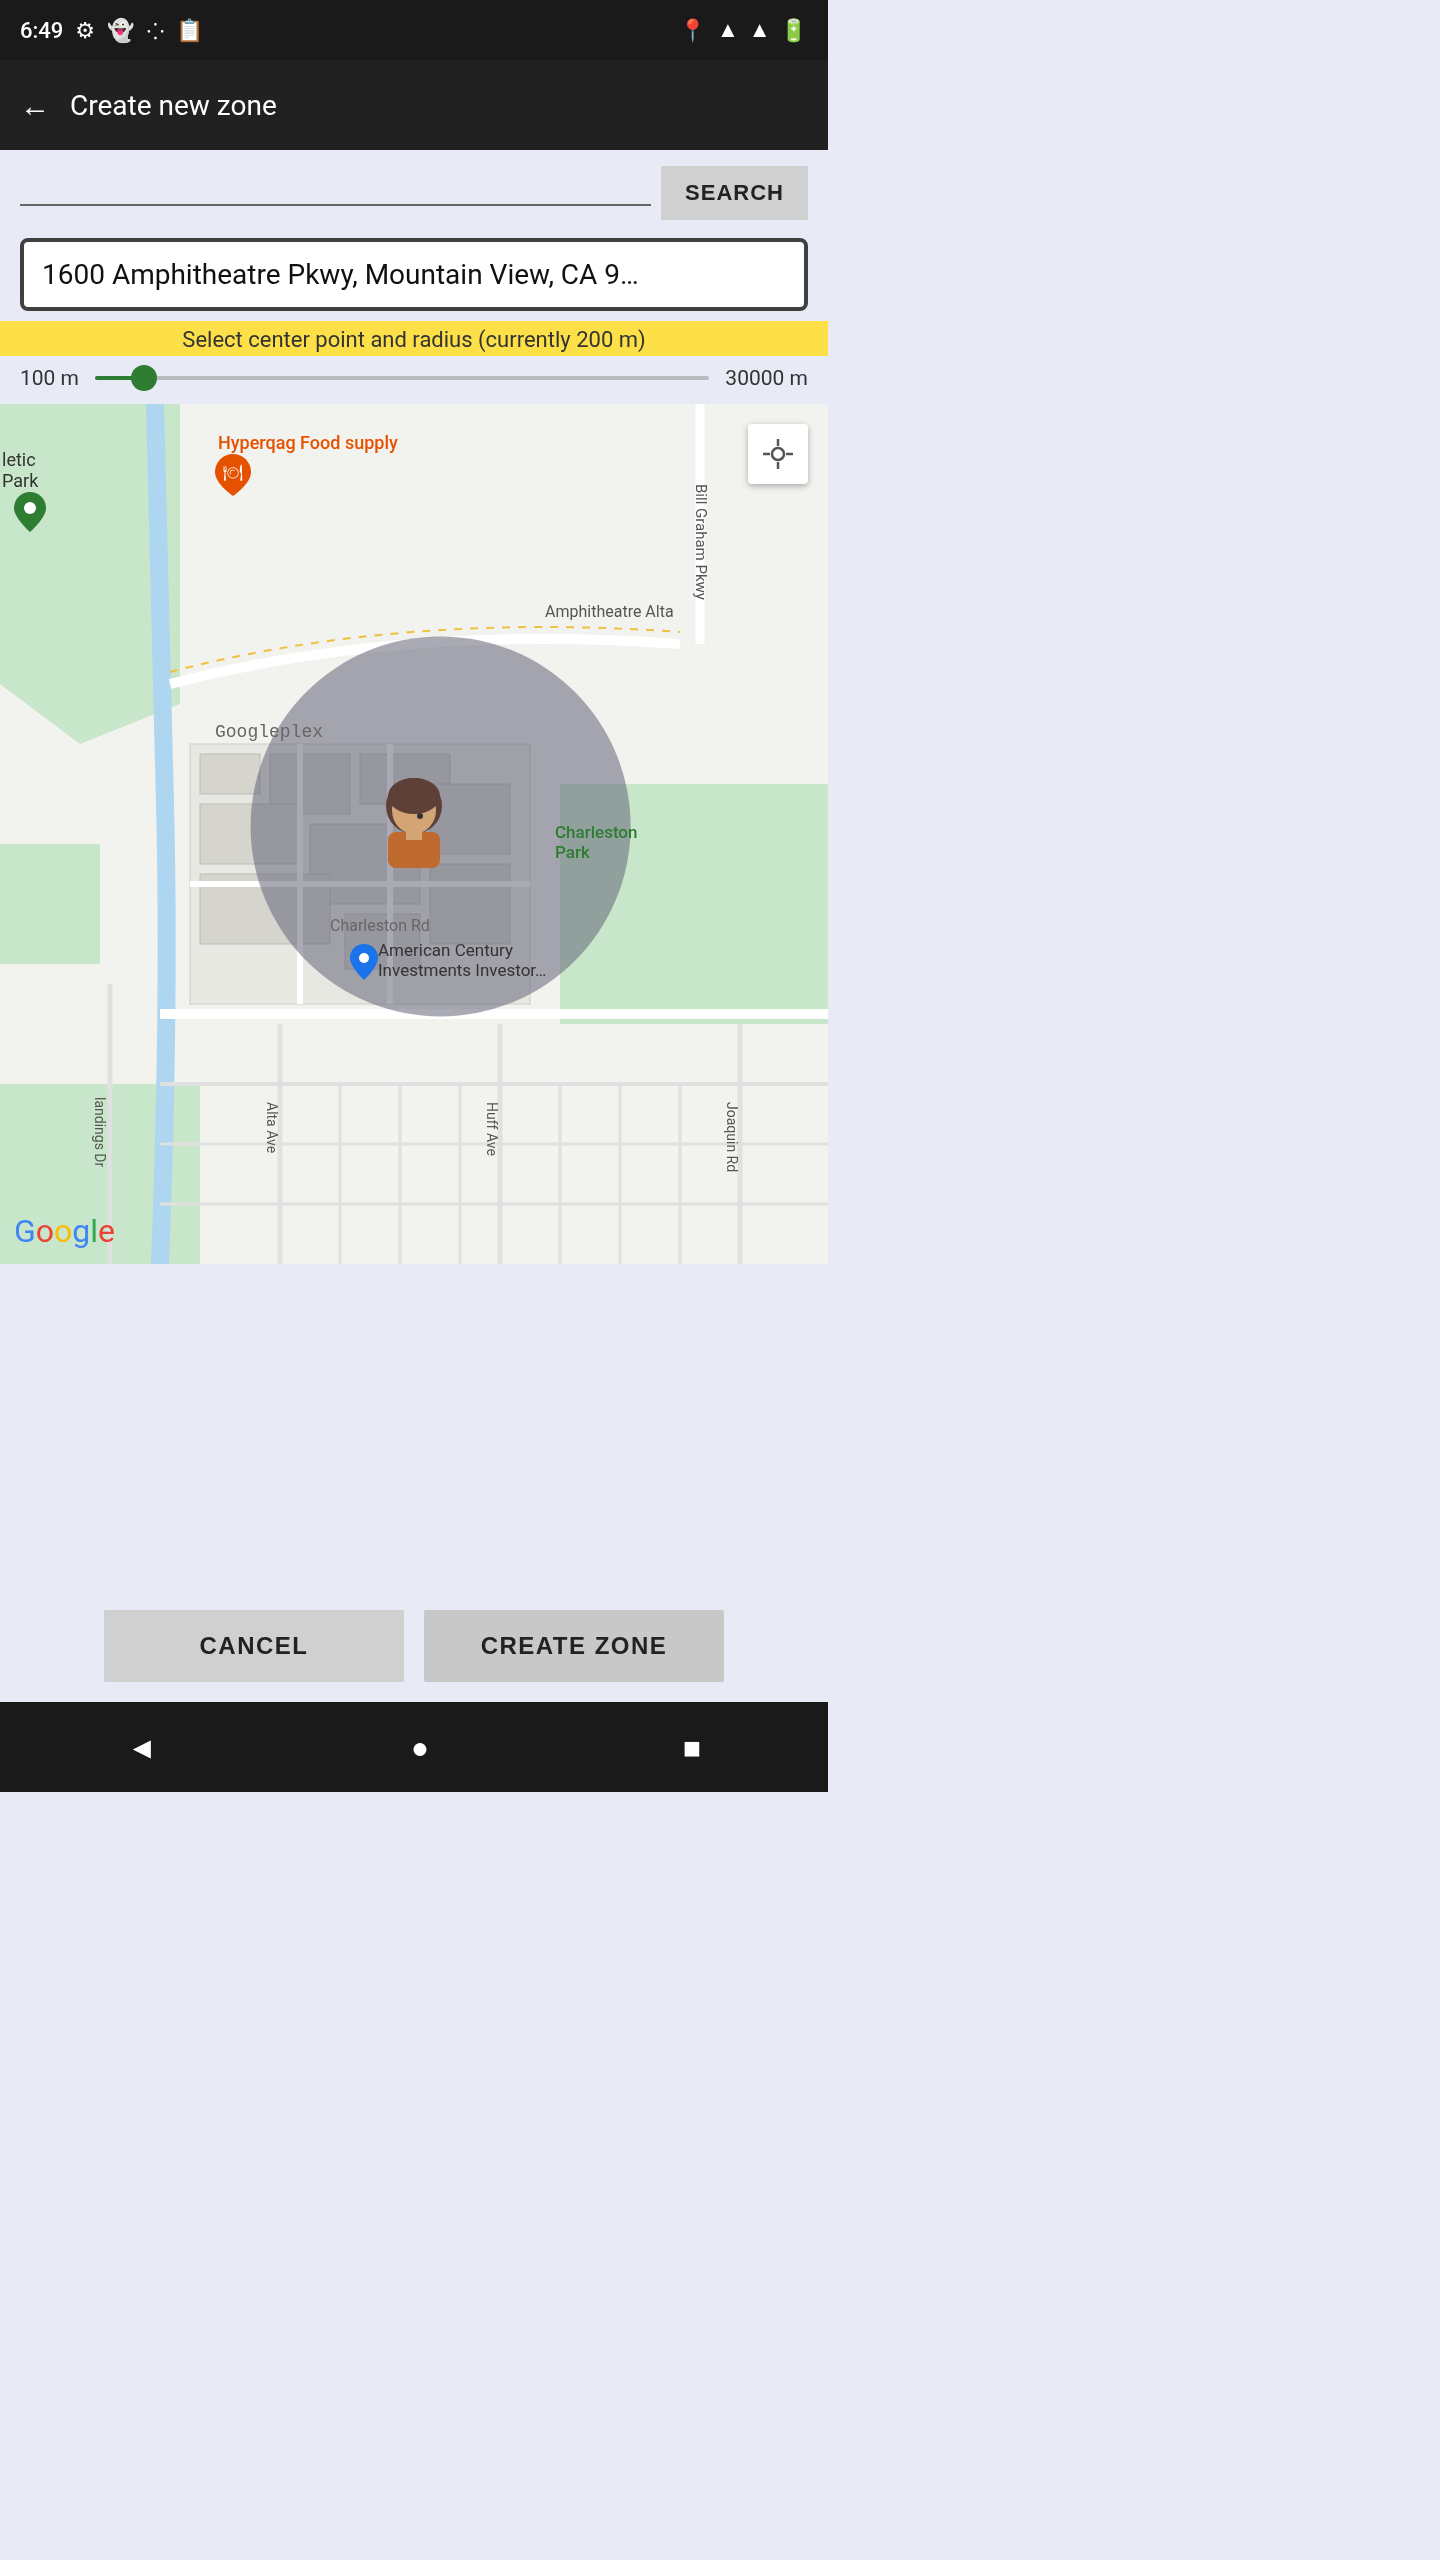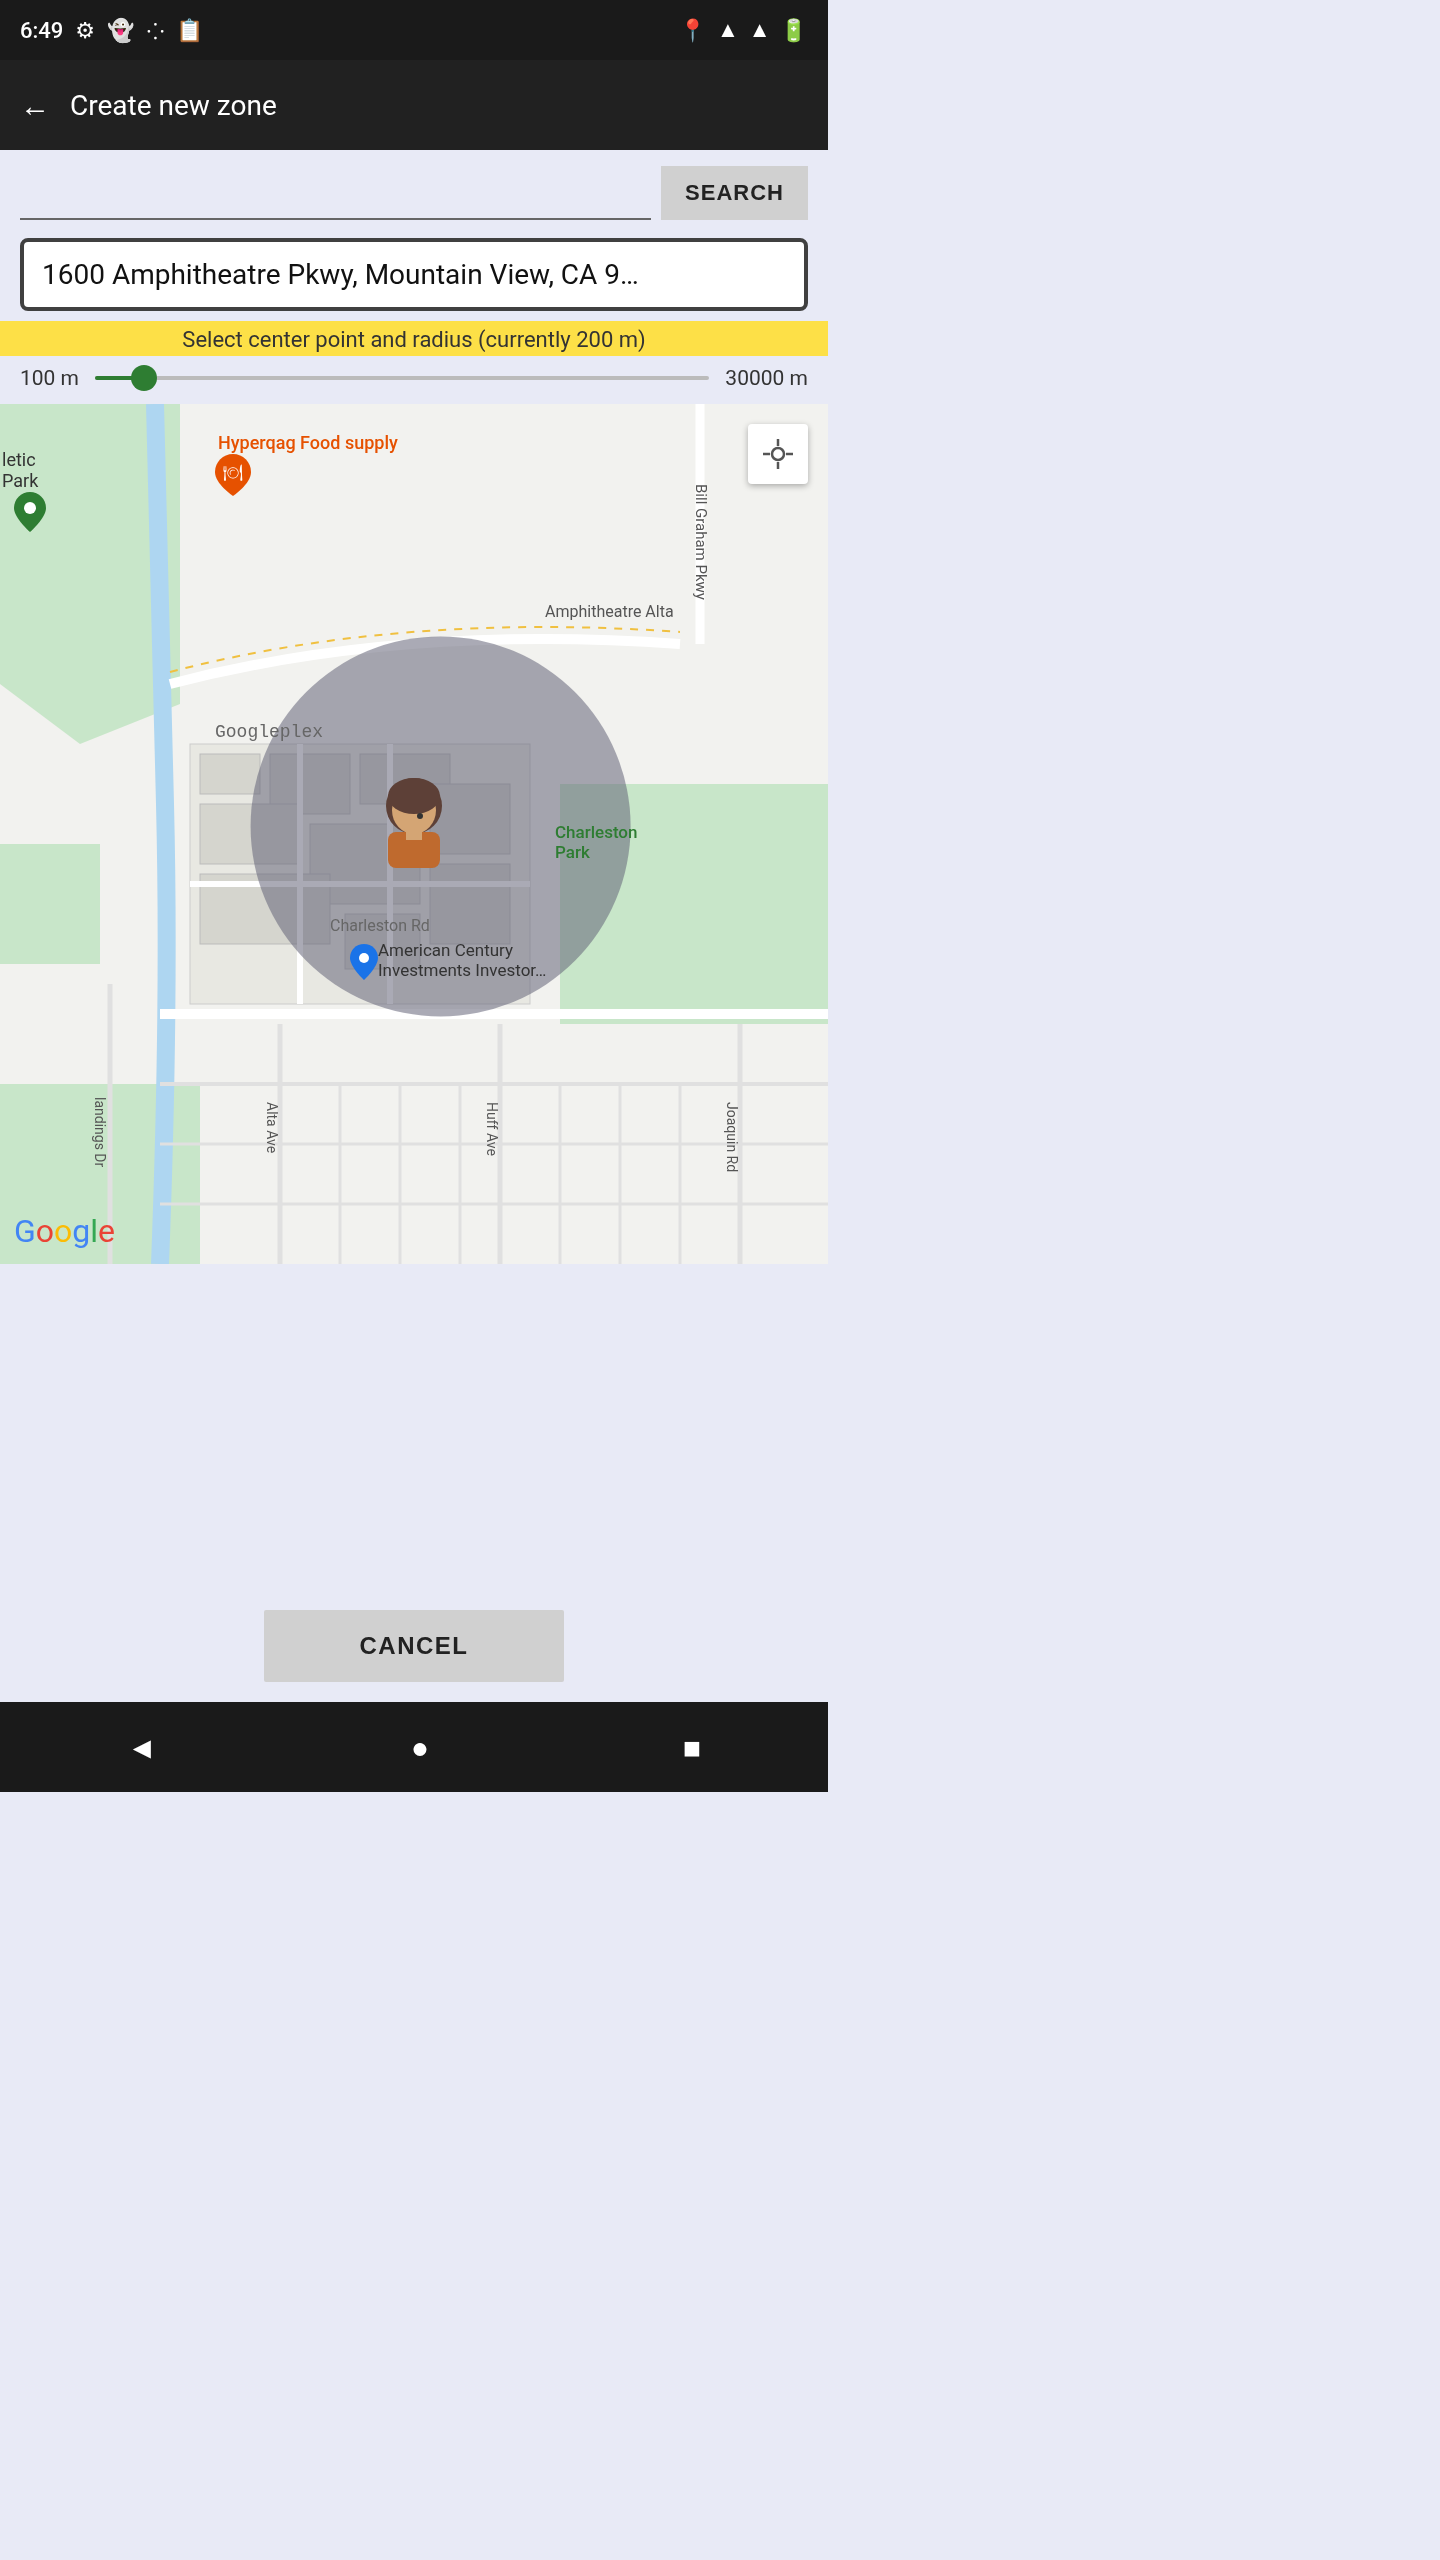--- a/index.html
+++ b/index.html
@@ -47,21 +47,21 @@
       color: white;
       font-size: 28px;
       font-weight: 400;
     }
 
     
     .search-area {
       background: #e8eaf6;
       padding: 16px 20px 10px 20px;
       display: flex;
-      align-items: flex-end;
+      align-items: flex-start;
       gap: 10px;
     }
     .search-input-line {
       flex: 1;
       border: none;
       border-bottom: 2px solid #666;
       background: transparent;
       font-size: 22px;
       padding: 6px 0;
       outline: none;
@@ -460,19 +460,20 @@
       <line x1="15" y1="0" x2="15" y2="7" stroke="#555" stroke-width="2.5"></line>
       <line x1="15" y1="23" x2="15" y2="30" stroke="#555" stroke-width="2.5"></line>
       <line x1="0" y1="15" x2="7" y2="15" stroke="#555" stroke-width="2.5"></line>
       <line x1="23" y1="15" x2="30" y2="15" stroke="#555" stroke-width="2.5"></line>
     </svg>
   </div>
 </div>
 
 <div class="bottom-buttons">
   <button class="btn-cancel">CANCEL</button>
+  <button class="btn-create">CREATE ZONE</button>
 </div>
 
 <div class="nav-bar">
   <span class="nav-icon">◄</span>
   <span class="nav-icon">●</span>
   <span class="nav-icon">■</span>
 </div>
 
 </body></html>

